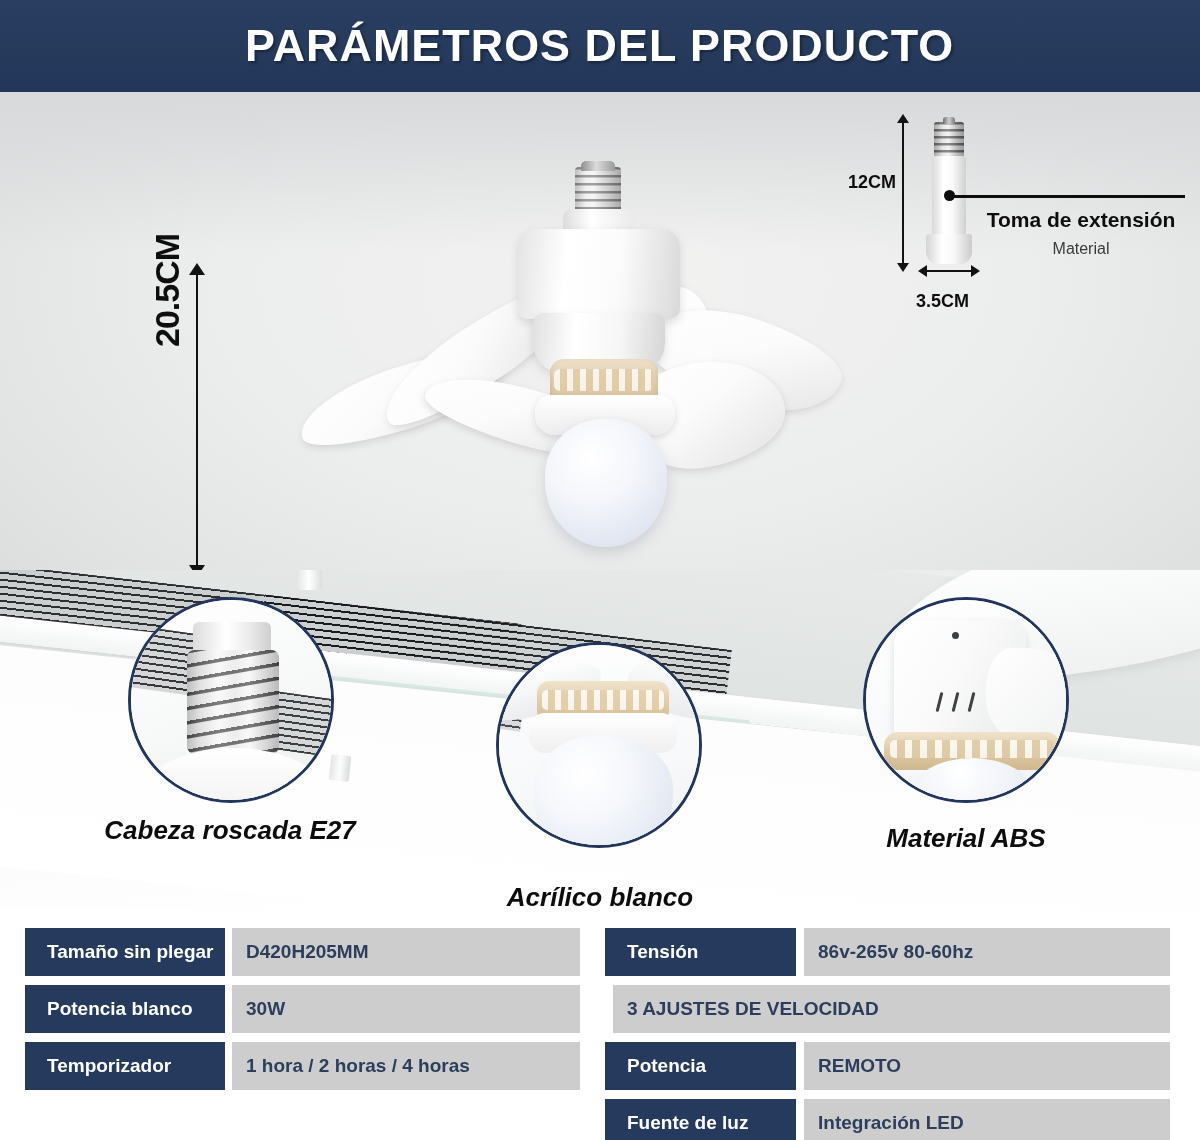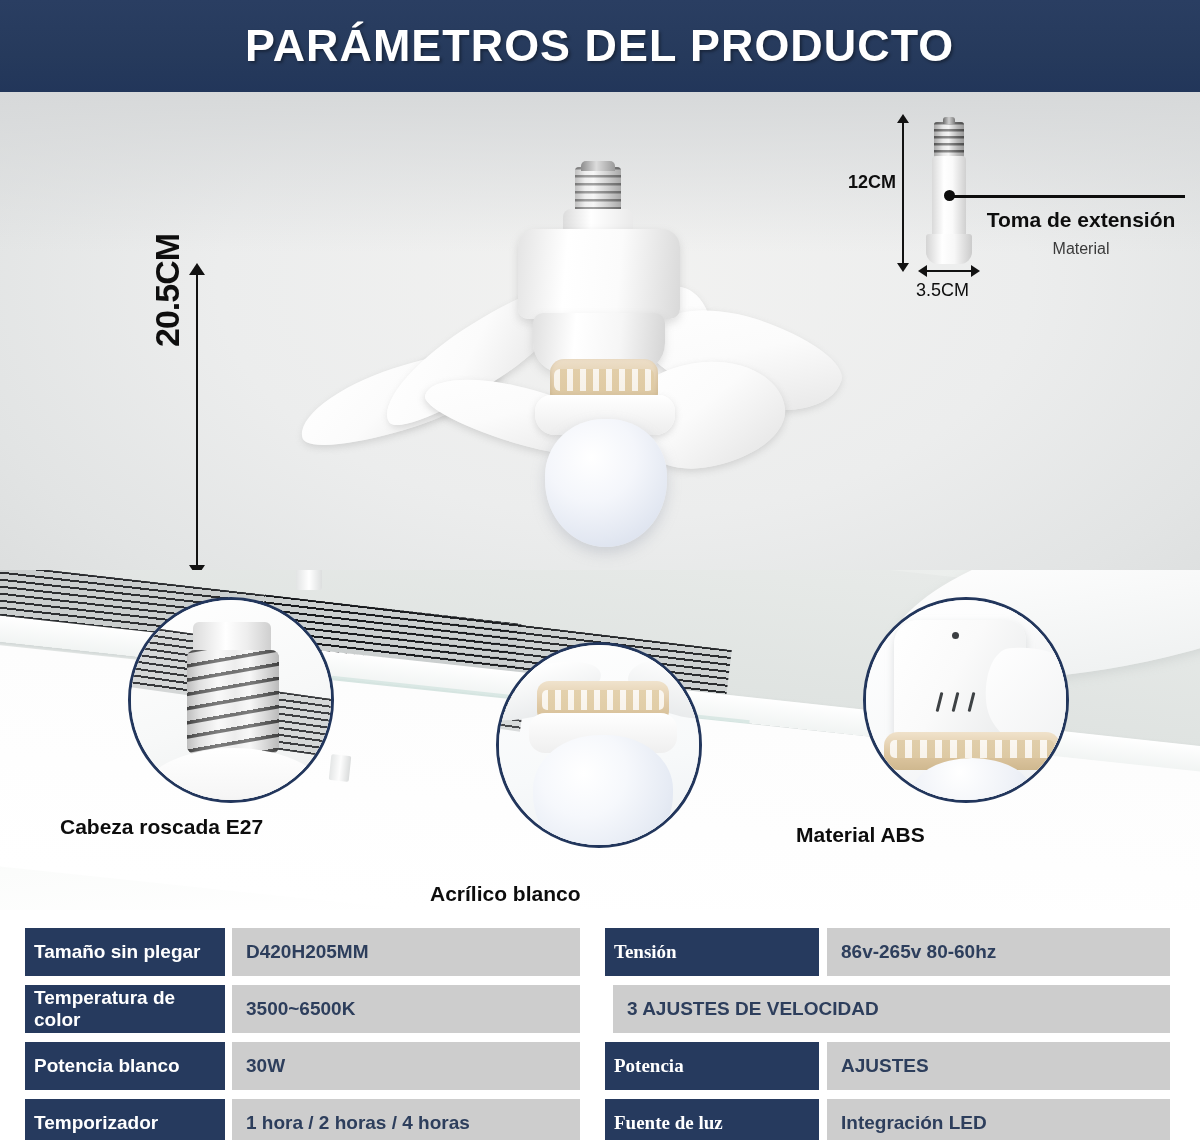--- a/index.html
+++ b/index.html
@@ -149,22 +149,22 @@
   .ext-dim-h {
     position:absolute; left:66px; top:156px; width:46px; height:2px; background:#121212;
   }
   .ext-dim-h::before, .ext-dim-h::after {
     content:""; position:absolute; top:-5px; width:0; height:0;
     border-top:6px solid transparent; border-bottom:6px solid transparent;
   }
   .ext-dim-h::before { left:-8px; border-right:9px solid #121212; }
   .ext-dim-h::after  { right:-8px; border-left:9px solid #121212; }
   .ext-dim-h-label {
-    position:absolute; left:56px; top:166px;
-    font-size:18px; font-weight:normal; color:#0e0e0e;
+    position:absolute; left:56px; top:177px;
+    font-size:18px; font-weight:bold; color:#0e0e0e;
   }
 
   .ext-socket { position:absolute; left:66px; top:8px; width:46px; height:142px; }
   .ext-socket .screw {
     position:absolute; left:8px; top:0; width:30px; height:36px;
     background:linear-gradient(90deg,#7f7f7f,#dedede 30%,#f0f0f0 48%,#9b9b9b 78%,#6f6f6f);
     border-radius:3px;
   }
   .ext-socket .screw::before {
     content:""; position:absolute; inset:0;
@@ -389,22 +389,22 @@
     background:repeating-linear-gradient(90deg,#ffffff 0 7px,#decba6 7px 15px);
     opacity:0.8; border-radius:5px;
   }
   .c3-globe {
     position:absolute; left:46px; top:158px; width:120px; height:70px;
     background:radial-gradient(circle at 40% 20%, #ffffff, #eef1f7 60%, #dfe5ef);
     border-radius:50%;
   }
 
   .circle-label {
-    position:absolute; text-align:left;
-    font-size:21px; font-weight:bold; color:#0d0d0d; white-space:nowrap;
+    position:absolute; text-align:center;
+    font-size:26px; font-weight:bold; color:#0d0d0d; white-space:nowrap;font-style:italic;
   }
   .cl-1 { left:60px; top:245px; width:340px; }
   .cl-2 { left:430px; top:312px; width:340px; }
   .cl-3 { left:796px; top:253px; width:340px; }
 
   
   .spec-table {
     position:absolute; left:0; top:928px; width:1200px; height:212px;
   }
   .spec-col { position:absolute; top:0; }
@@ -414,24 +414,24 @@
   .spec-row {
     position:relative; height:48px; margin-bottom:9px;
     display:flex; align-items:stretch;
   }
   .spec-key {
     background:#263a5e;
     color:#ffffff;
     font-size:19px;
     font-weight:bold;
     display:flex; align-items:center;
-    padding-left:9px;
+    padding-left:22px;
   }
   .spec-col.left  .spec-key { width:200px; }
-  .spec-col.right .spec-key { width:214px;font-family:Liberation Serif, serif; }
+  .spec-col.right .spec-key { width:191px; }
 
   .spec-gap { width:7px; }
   .spec-col.right .spec-gap { width:8px; }
 
   .spec-val {
     flex:1;
     background:#cdcdcd;
     color:#2d3e5c;
     font-size:19px;
     font-weight:bold;
@@ -542,25 +542,20 @@
 
 <div class="spec-table">
 
   <div class="spec-col left">
     <div class="spec-row">
       <div class="spec-key">Tamaño sin plegar</div>
       <div class="spec-gap"></div>
       <div class="spec-val">D420H205MM</div>
     </div>
     <div class="spec-row">
-      <div class="spec-key">Temperatura de color</div>
-      <div class="spec-gap"></div>
-      <div class="spec-val">3500~6500K</div>
-    </div>
-    <div class="spec-row">
       <div class="spec-key">Potencia blanco</div>
       <div class="spec-gap"></div>
       <div class="spec-val">30W</div>
     </div>
     <div class="spec-row">
       <div class="spec-key">Temporizador</div>
       <div class="spec-gap"></div>
       <div class="spec-val">1 hora / 2 horas / 4 horas</div>
     </div>
   </div>
@@ -571,21 +566,21 @@
       <div class="spec-gap"></div>
       <div class="spec-val">86v-265v 80-60hz</div>
     </div>
     <div class="spec-row">
       <div class="spec-gap"></div>
       <div class="spec-val">3 AJUSTES DE VELOCIDAD</div>
     </div>
     <div class="spec-row">
       <div class="spec-key">Potencia</div>
       <div class="spec-gap"></div>
-      <div class="spec-val">AJUSTES</div>
+      <div class="spec-val">REMOTO</div>
     </div>
     <div class="spec-row">
       <div class="spec-key">Fuente de luz</div>
       <div class="spec-gap"></div>
       <div class="spec-val">Integración LED</div>
     </div>
   </div>
 
 </div>
 

